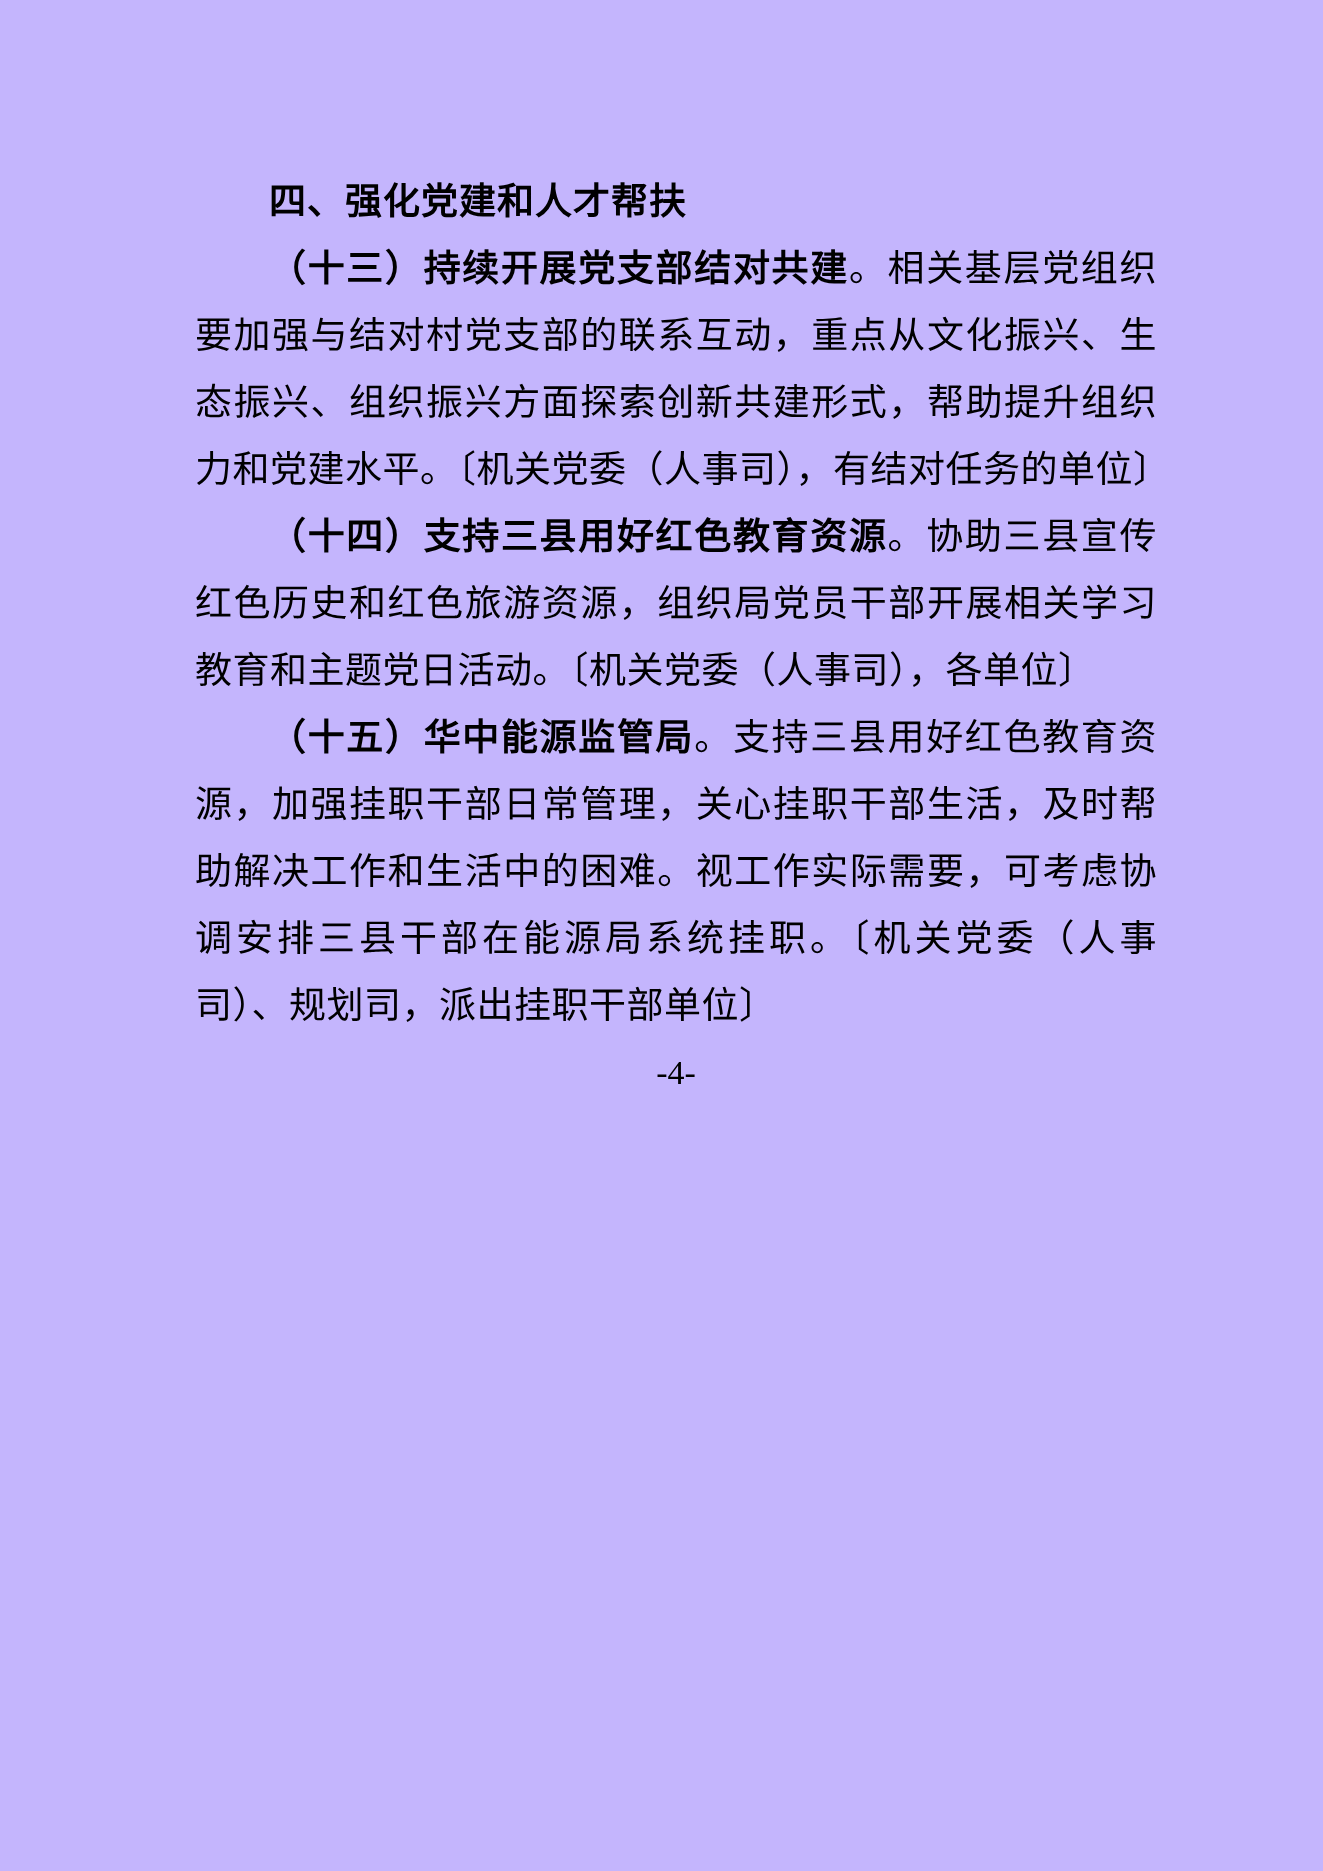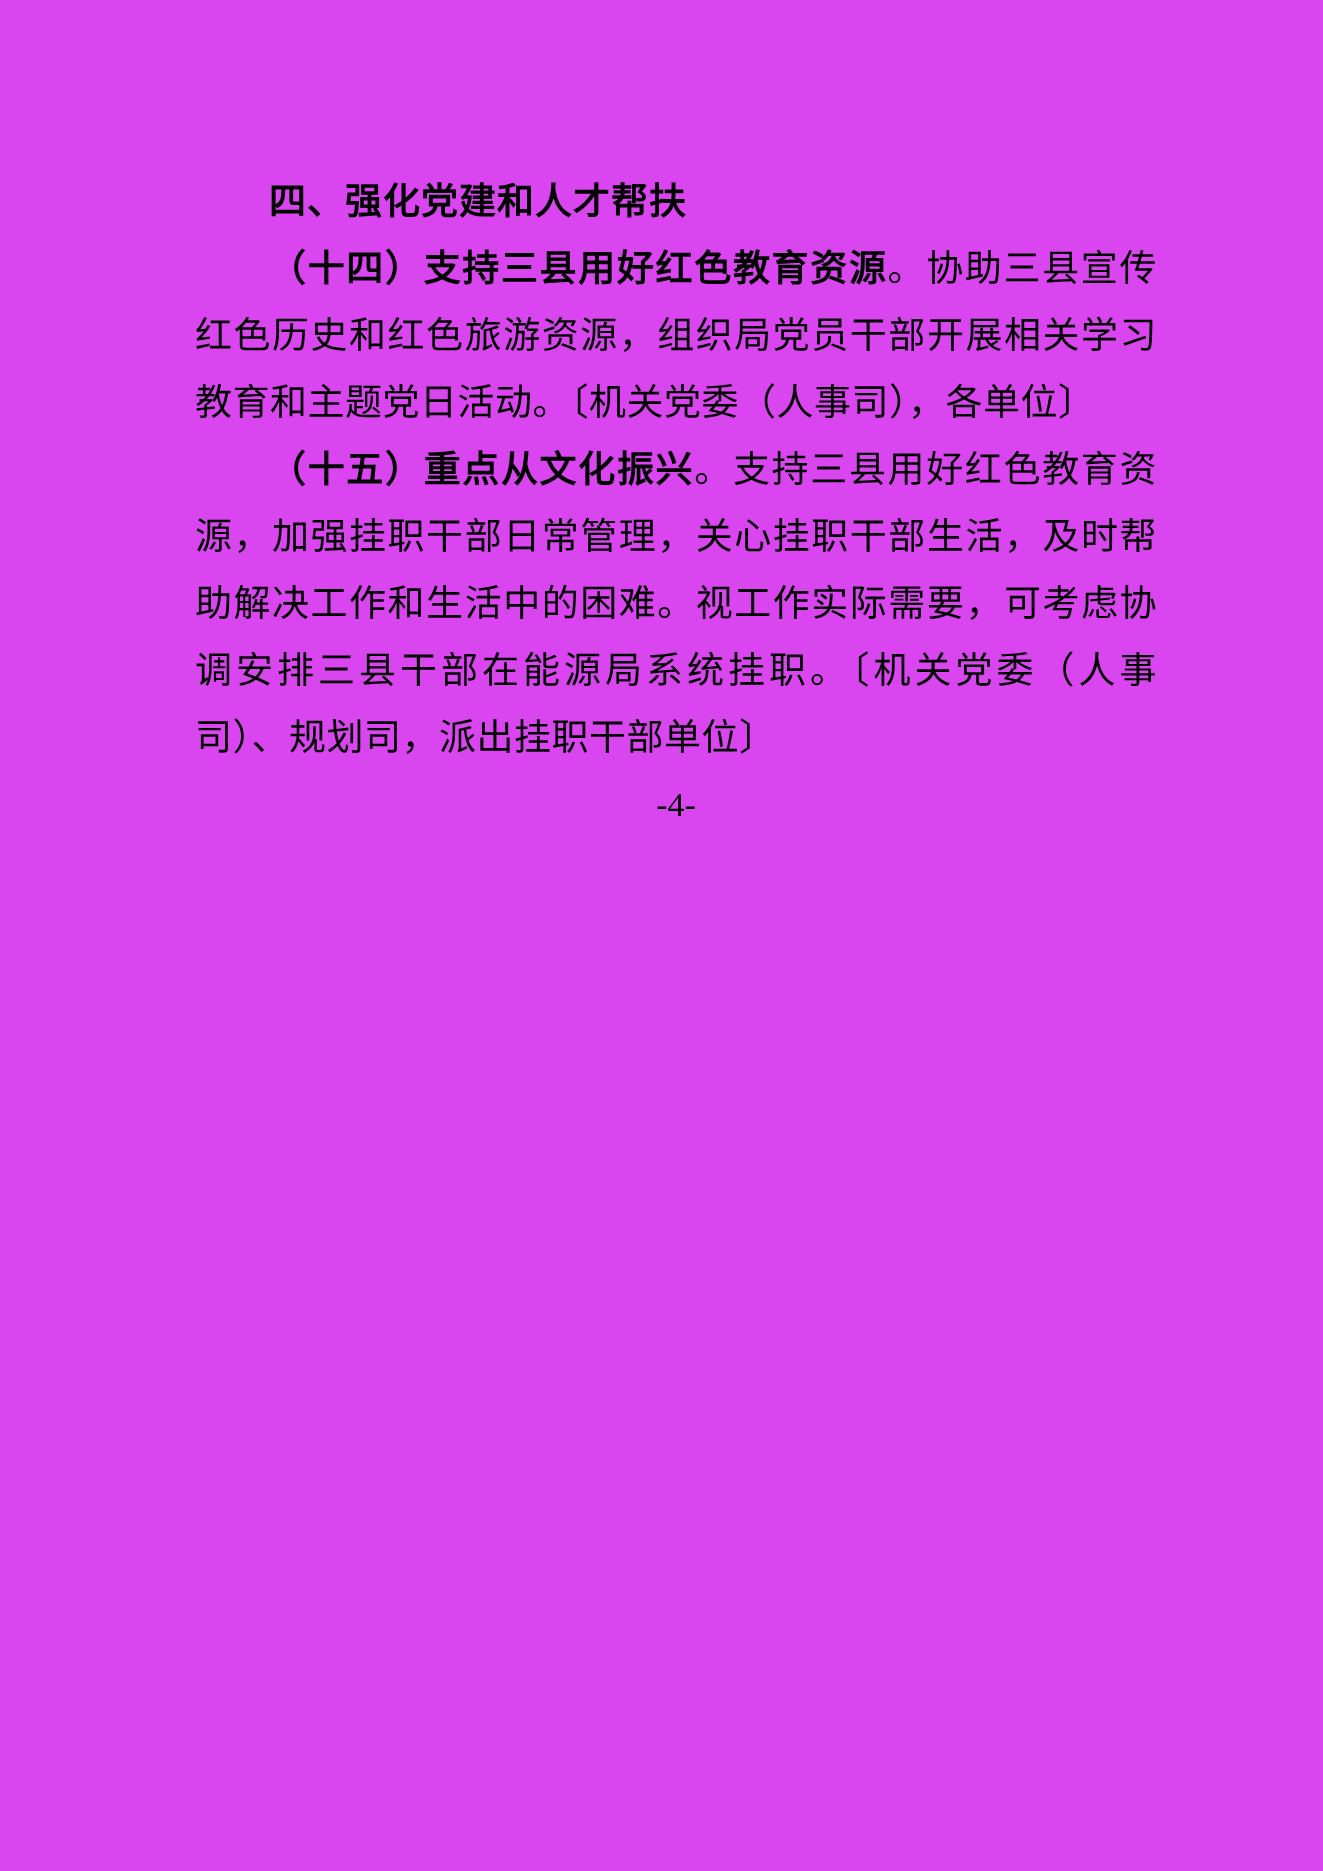--- a/index.html
+++ b/index.html
@@ -5,21 +5,21 @@
   html, body {
     margin: 0;
     padding: 0;
     background: #ffffff;
   }
   .page {
     position: relative;
     width: 1323px;
     height: 1871px;
     margin: 0 auto;
-    background: #d946ef;
+    background: #c4b5fd;
     color: #000000;
     box-sizing: border-box;
     padding: 168px 102px 0 195px;
     font-family: "Liberation Serif", "DejaVu Serif", serif;
     overflow: hidden;
   }
   .content {
     width: 962px;
   }
   .heading {
@@ -53,24 +53,25 @@
   }
 </style>
 </head>
 <body>
 
 <div class="page">
   <div class="content">
 
     <h2 class="heading">四、强化党建和人才帮扶</h2>
 
+    <p class="para"><span class="lead">（十三）持续开展党支部结对共建</span><span>。相关基层党组织要加强与结对村党支部的联系互动，重点从文化振兴、生态振兴、组织振兴方面探索创新共建形式，帮助提升组织力和党建水平。〔机关党委（人事司），有结对任务的单位〕</span></p>
 
     <p class="para"><span class="lead">（十四）支持三县用好红色教育资源</span><span>。协助三县宣传红色历史和红色旅游资源，组织局党员干部开展相关学习教育和主题党日活动。〔机关党委（人事司），各单位〕</span></p>
 
-    <p class="para"><span class="lead">（十五）重点从文化振兴</span><span>。支持三县用好红色教育资源，加强挂职干部日常管理，关心挂职干部生活，及时帮助解决工作和生活中的困难。视工作实际需要，可考虑协调安排三县干部在能源局系统挂职。〔机关党委（人事司）、规划司，派出挂职干部单位〕</span></p>
+    <p class="para"><span class="lead">（十五）华中能源监管局</span><span>。支持三县用好红色教育资源，加强挂职干部日常管理，关心挂职干部生活，及时帮助解决工作和生活中的困难。视工作实际需要，可考虑协调安排三县干部在能源局系统挂职。〔机关党委（人事司）、规划司，派出挂职干部单位〕</span></p>
 
 
 
 
   </div>
 
   <div class="page-number">-4-</div>
 </div>
 
 </body></html>

